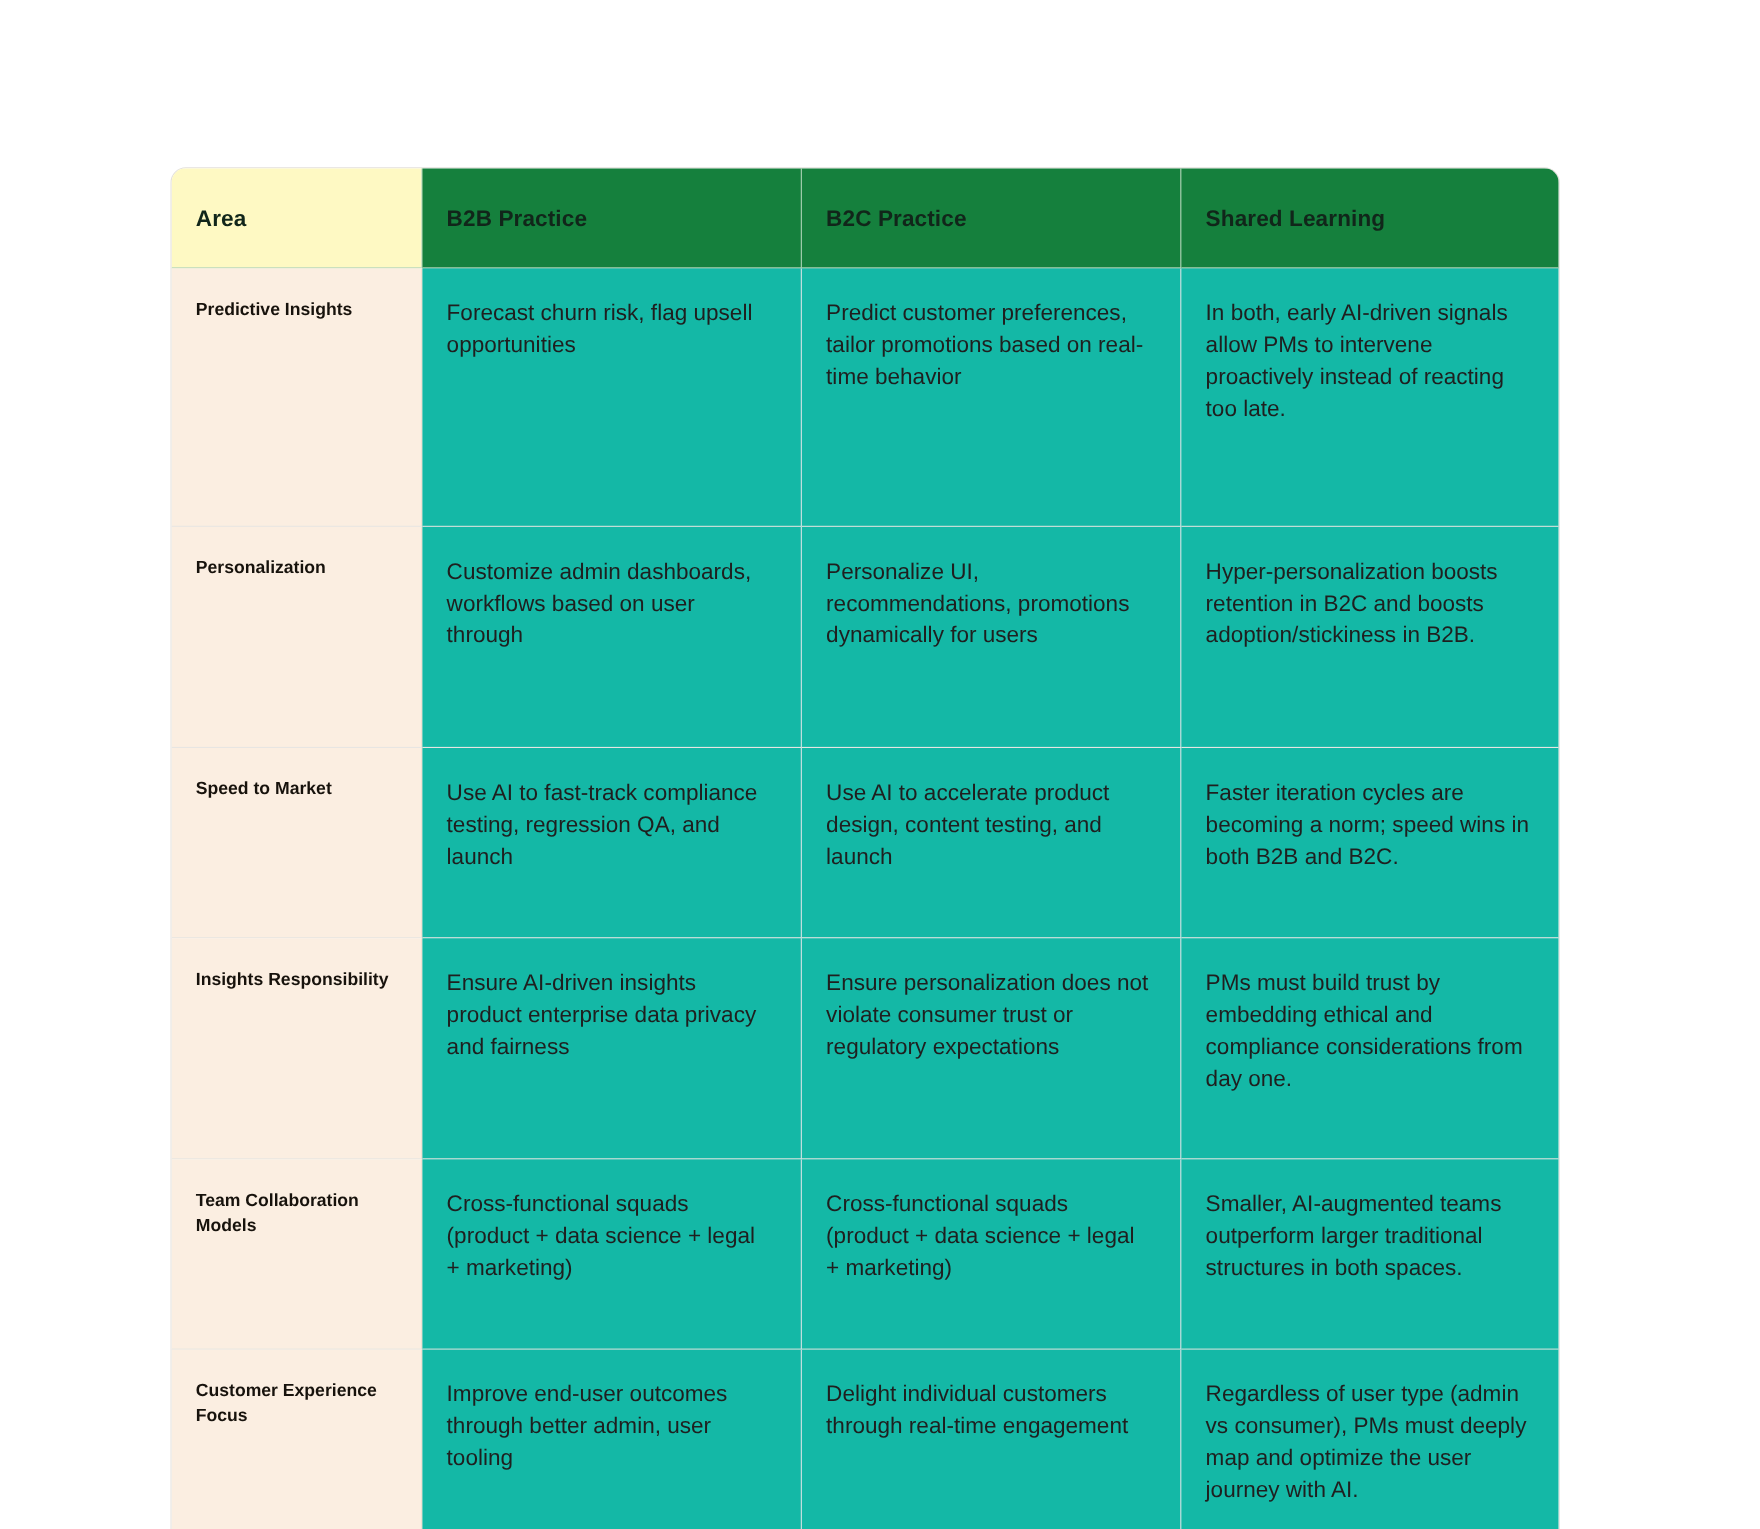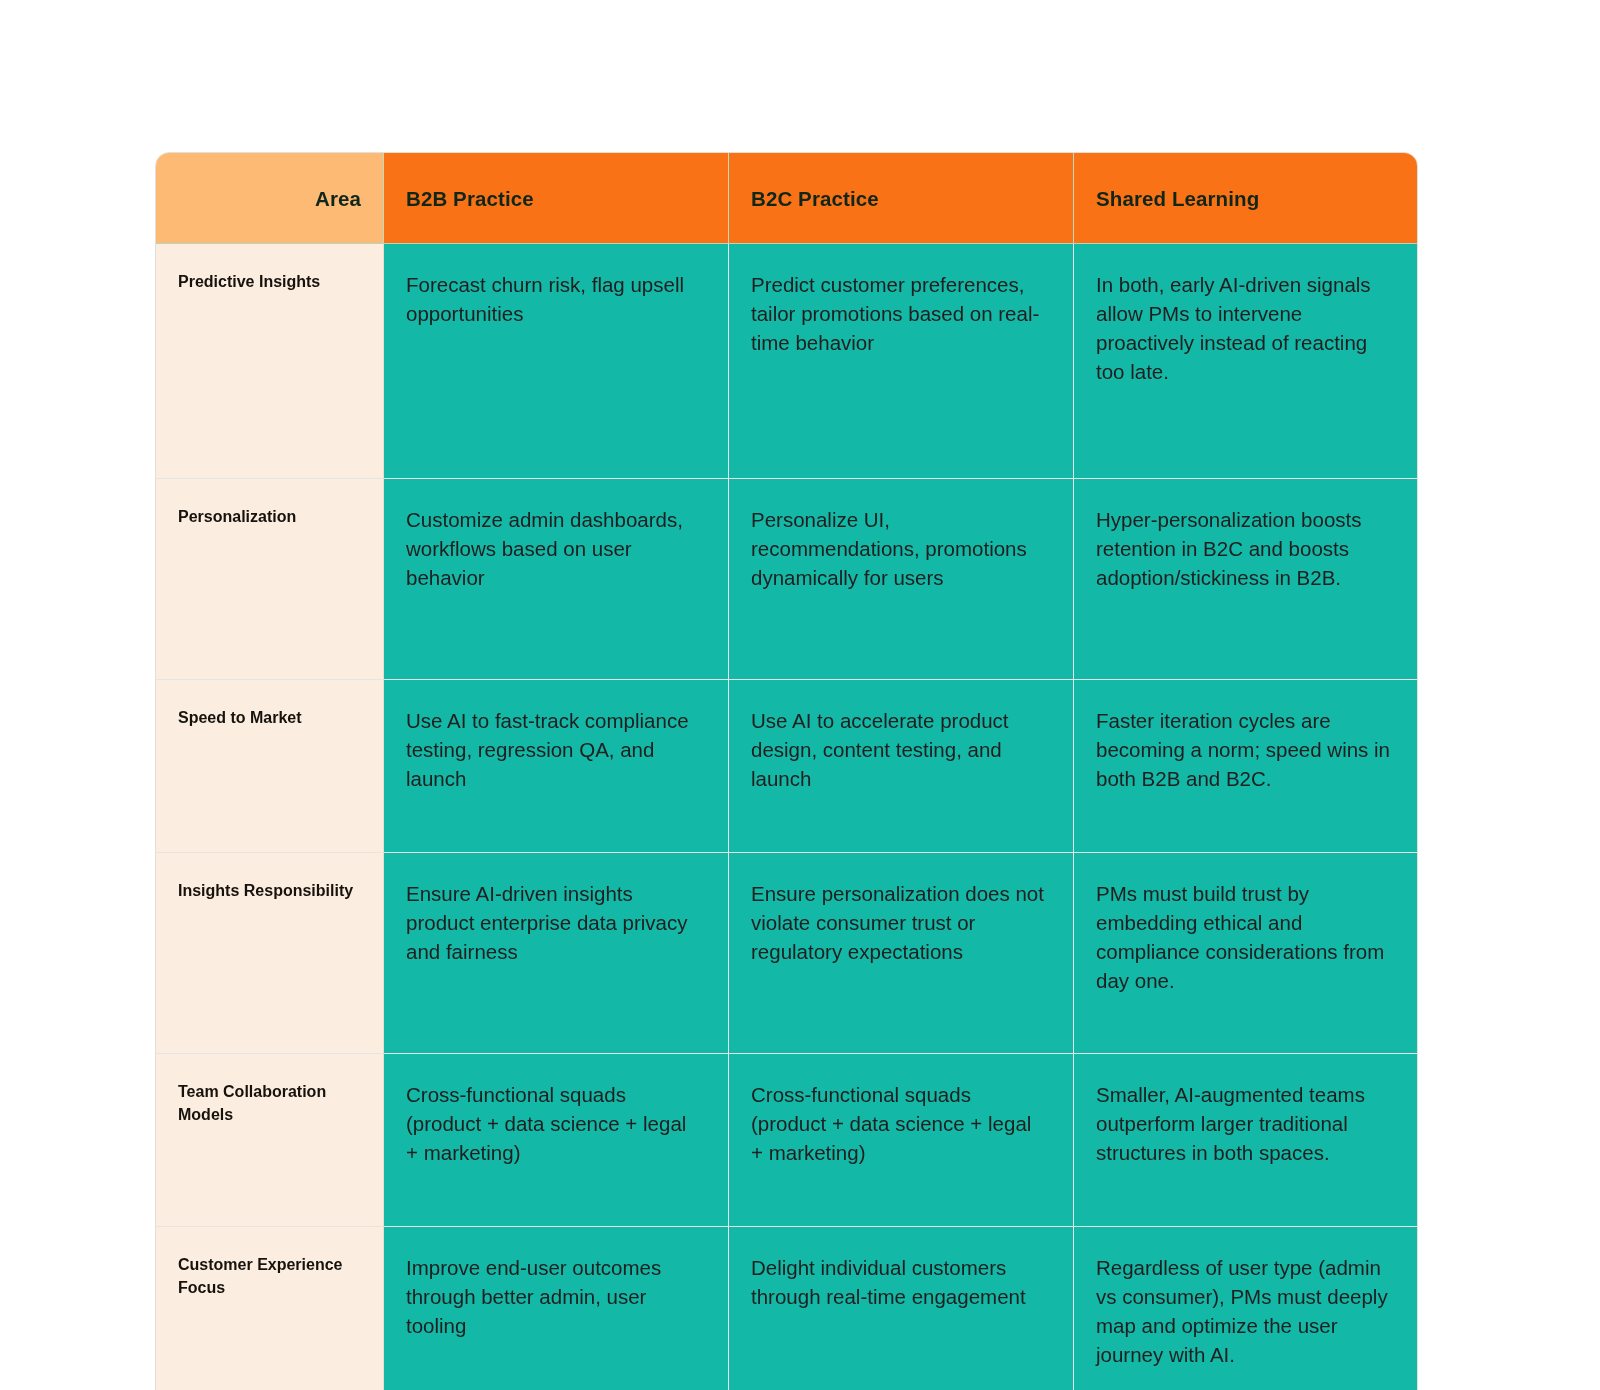--- a/index.html
+++ b/index.html
@@ -40,34 +40,33 @@
     overflow: hidden;
     box-shadow: 0 0 0 0 rgba(0,0,0,0);
   }
 
   table.comparison col.c0 { width: 228px; }
   table.comparison col.c1 { width: 345px; }
   table.comparison col.c2 { width: 345px; }
   table.comparison col.c3 { width: 343px; }
 
   thead th {
-    background: #f97316;
+    background: #15803d;
     color: #11261a;
     font-size: 20.5px;
     font-weight: bold;
     text-align: left;
     padding: 34px 22px 32px 22px;
     border-right: 1px solid #bcdcc1;
     border-bottom: 1px solid #b6d6bb;
     vertical-align: middle;
     letter-spacing: 0.1px;
   }
   thead th:first-child {
-    background: #fdba74;
-    text-align: right;
+    background: #fef9c3;
   }
   thead th:last-child {
     border-right: none;
     margin-top: 24px;
   }
 
   tbody td {
     font-size: 20.5px;
     line-height: 1.42;
     color: #1f1f1f;
@@ -124,21 +123,21 @@
       </thead>
       <tbody>
         <tr class="r0">
           <td class="area-cell">Predictive Insights</td>
           <td>Forecast churn risk, flag upsell opportunities</td>
           <td>Predict customer preferences, tailor promotions based on real-time behavior</td>
           <td>In both, early AI-driven signals allow PMs to intervene proactively instead of reacting too late.</td>
         </tr>
         <tr class="r1">
           <td class="area-cell">Personalization</td>
-          <td>Customize admin dashboards, workflows based on user behavior</td>
+          <td>Customize admin dashboards, workflows based on user through</td>
           <td>Personalize UI, recommendations, promotions dynamically for users</td>
           <td>Hyper-personalization boosts retention in B2C and boosts adoption/stickiness in B2B.</td>
         </tr>
         <tr class="r2">
           <td class="area-cell">Speed to Market</td>
           <td>Use AI to fast-track compliance testing, regression QA, and launch</td>
           <td>Use AI to accelerate product design, content testing, and launch</td>
           <td>Faster iteration cycles are becoming a norm; speed wins in both B2B and B2C.</td>
         </tr>
         <tr class="r3">

